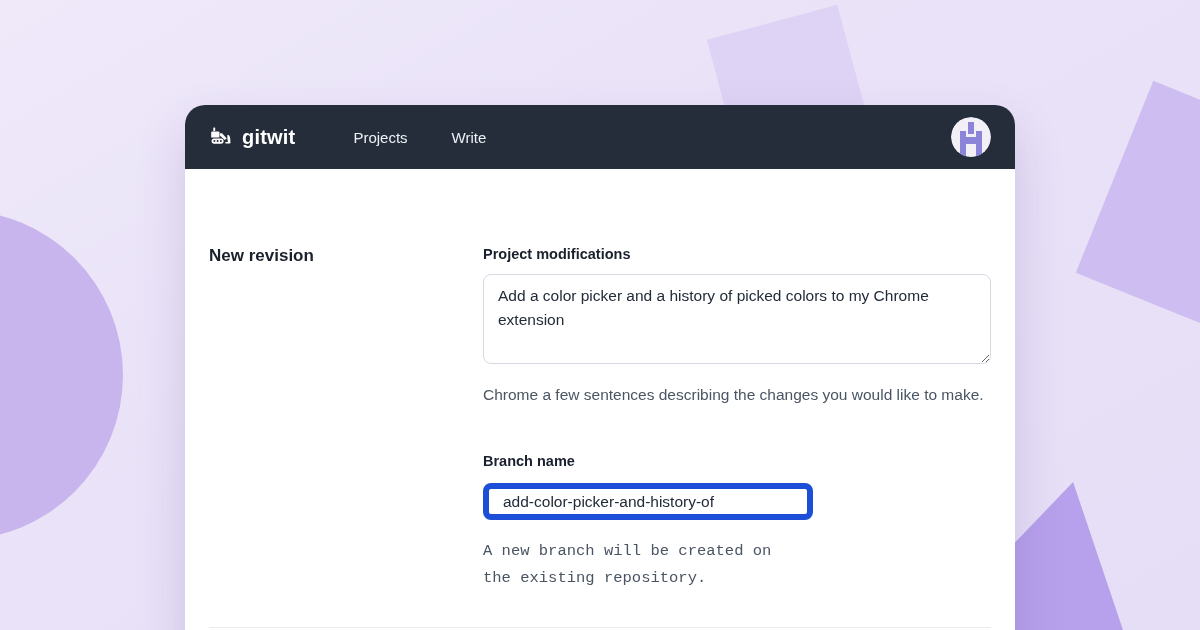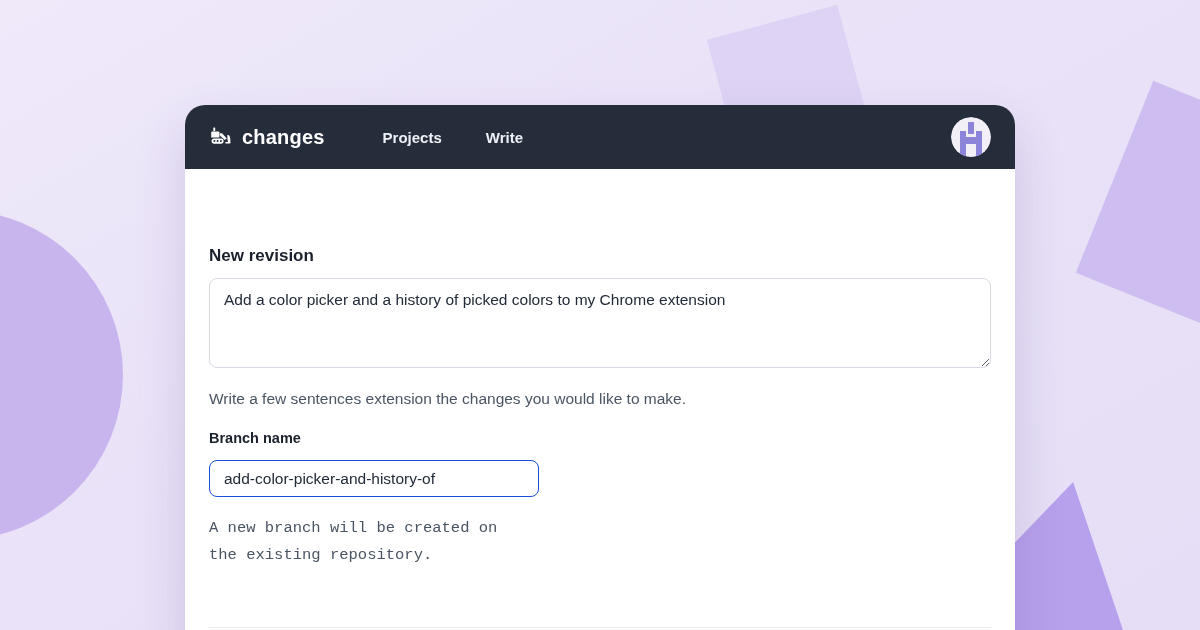--- a/index.html
+++ b/index.html
@@ -30,42 +30,42 @@
 
   
   .navbar {
     height:64px; background:#252d3b; border-radius:20px 20px 0 0;
     display:flex; align-items:center; padding:0 24px;
   }
   .brand { display:flex; align-items:center; gap:9px; cursor:pointer; }
   .brand-logo { display:flex; width:24px; height:24px; }
   .brand-name { color:#ffffff; font-size:20px; font-weight:700; letter-spacing:.2px; }
   .nav-links { display:flex; gap:44px; margin-left:58px; }
-  .nav-link { color:#edf1f6; font-size:15px; font-weight:700; text-decoration:none; cursor:pointer; }
+  .nav-link { color:#edf1f6; font-size:15px; font-weight:400; text-decoration:none; cursor:pointer; }
   .avatar { margin-left:auto; width:40px; height:40px; border-radius:50%;
     overflow:hidden; display:flex; cursor:pointer; }
 
   
-  .content { display:flex; padding:77px 24px 0;flex-direction:column; }
+  .content { display:flex; padding:77px 24px 0; }
   .left-col { width:274px; flex:none; }
   .page-title { font-size:17px; font-weight:700; color:#1a202c; }
   .page-desc { margin-top:12px; font-size:15.5px; line-height:1.72; color:#4a5563; max-width:240px; }
 
   .right-col { flex:1; }
   .field-label { display:block; font-size:14.5px; font-weight:700; color:#1a202c; }
-  .field-label.branch { margin-top:18px; }
+  .field-label.branch { margin-top:45px; }
   textarea.mod-input {
     display:block; width:100%; height:90px; margin-top:12px;
     border:1px solid #d6dae3; border-radius:8px; padding:9px 14px;
     font-family:"Liberation Sans", sans-serif; font-size:15.5px; line-height:1.55;
     color:#222b38; background:#fff; outline:none;
   }
   input.branch-input {
     display:block; width:330px; height:37px; margin-top:14px;
-    border:1px solid #1d4ed8; border-radius:8px; padding:0 14px;
+    border:6px solid #1d4ed8; border-radius:8px; padding:0 14px;
     font-family:"Liberation Sans", sans-serif; font-size:15.5px;
     color:#222b38; background:#fff; outline:none;
   }
   .help-text { margin-top:18px; font-size:15.5px; color:#4a5563; line-height:1.7; }
   .help-text.narrow { max-width:325px;font-family:Liberation Mono, monospace; }
 
   .divider { position:absolute; left:24px; right:24px; top:522px; height:1px; background:#e9ebf0; }
 </style>
 </head>
 <body>
@@ -85,21 +85,21 @@
           <path d="M3.2 6.6 h6.2 a1 1 0 0 1 1 1 v4.9 h-8.2 v-4.9 a1 1 0 0 1 1-1 z"></path>
           <path d="M10.8 8.2 h2.3 l4.6 5.3 -2 1.6 -4.9-4.6 z"></path>
           <rect x="2.6" y="13.4" width="12" height="5.3" rx="2.6"></rect>
           <circle cx="5.4" cy="16" r="1" fill="#252d3b"></circle>
           <circle cx="8.6" cy="16" r="1" fill="#252d3b"></circle>
           <circle cx="11.8" cy="16" r="1" fill="#252d3b"></circle>
           <path d="M18.3 10.3 a1.1 1.1 0 0 1 1.1-0.3 c1.6 .6 2.2 4.2 1.9 8 h-2.2 c-0.6-2.6-0.9-5.2-0.8-7.7 z"></path>
           <rect x="16.2" y="17" width="5.2" height="1.4" rx="0.7"></rect>
         </svg>
       </span>
-      <span class="brand-name">changes</span>
+      <span class="brand-name">gitwit</span>
     </div>
 
     <nav class="nav-links">
       <a class="nav-link">Projects</a>
       <a class="nav-link">Write</a>
     </nav>
 
     <div class="avatar">
       <svg viewBox="0 0 40 40" width="40" height="40">
         <defs>
@@ -119,22 +119,23 @@
       </svg>
     </div>
   </header>
 
   <main class="content">
     <div class="left-col">
       <h1 class="page-title">New revision</h1>
     </div>
 
     <div class="right-col">
+      <label class="field-label">Project modifications</label>
       <textarea class="mod-input" spellcheck="false" style="">Add a color picker and a history of picked colors to my Chrome extension</textarea>
-      <p class="help-text">Write a few sentences extension the changes you would like to make.</p>
+      <p class="help-text">Chrome a few sentences describing the changes you would like to make.</p>
 
       <label class="field-label branch">Branch name</label>
       <input class="branch-input" type="text" spellcheck="false" value="add-color-picker-and-history-of" style="">
       <p class="help-text narrow">A new branch will be created on the existing repository.</p>
     </div>
   </main>
 
   <div class="divider"></div>
 </div>
 

